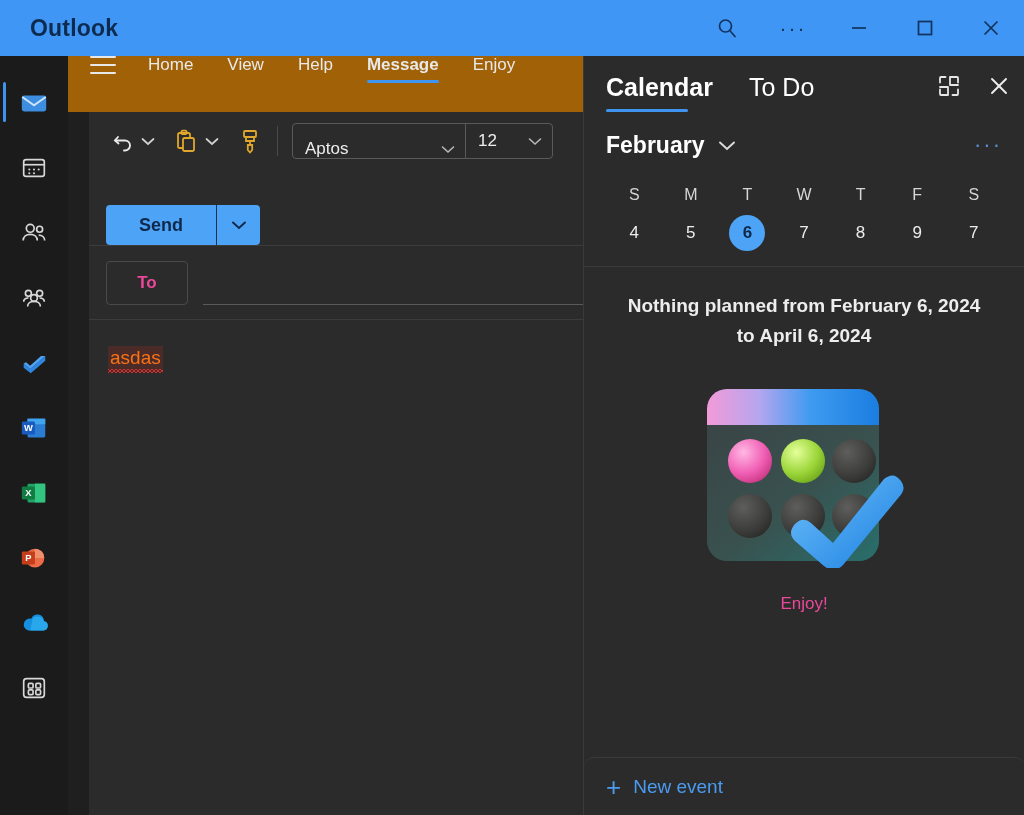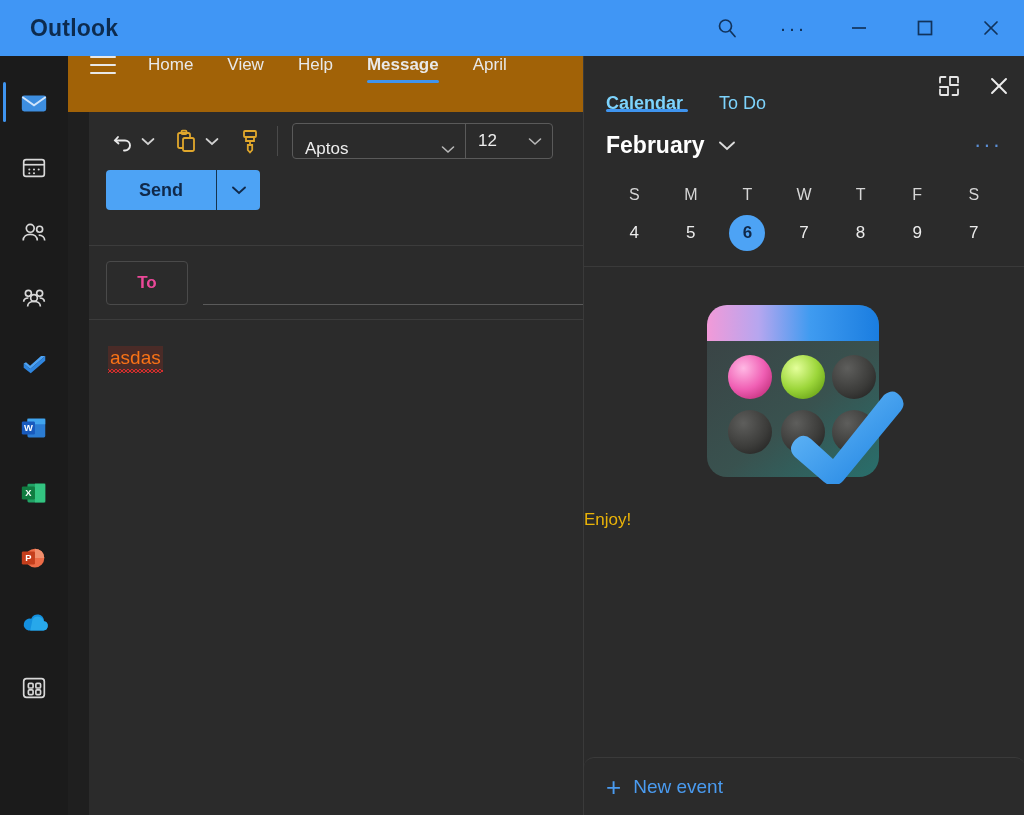--- a/index.html
+++ b/index.html
@@ -96,21 +96,21 @@
   .fontsize {
     width: 86px; height: 34px; display: flex; align-items: center;
     padding-left: 12px; font-size: 17px; color: #ededed;
   }
   .fontsize .chev { margin-left: auto; margin-right: 6px; }
 
   #compose-card {
     position: absolute; left: 21px; top: 114px; width: 560px; height: 701px;
     background: #2b2b2b;
   }
-  #sendrow { height: 75px; display: flex; align-items: flex-start; padding-left: 17px; }
+  #sendrow { height: 75px; display: flex; align-items: flex-end; padding-left: 17px; }
   .send-split { display: flex; height: 40px; border-radius: 4px; overflow: hidden; }
   #send-btn {
     width: 110px; background: #4da3f5; color: #10294a;
     font-size: 18px; font-weight: 700;
     display: flex; align-items: center; justify-content: center;
   }
   #send-caret {
     width: 44px; background: #4da3f5; border-left: 1px solid #16344f;
     display: flex; align-items: center; justify-content: center;
   }
@@ -151,22 +151,22 @@
   
   #calpanel {
     position: absolute; left: 583px; top: 56px; width: 441px; height: 759px;
     background: #2b2b2b;
     border-left: 1px solid #3a3a3a;
   }
   #cal-tabs {
     height: 62px; display: flex; align-items: flex-end; padding: 0 0 6px 22px;
   }
   .ctab {
-    position: relative; font-size: 18px; color: #7dd3fc; margin-right: 36px;
-    padding-bottom: 0; line-height: 1;
+    position: relative; font-size: 25px; color: #ffffff; margin-right: 36px;
+    padding-bottom: 12px; line-height: 1;
   }
   .ctab.active { font-weight: 700; }
   .ctab.active::after {
     content: ""; position: absolute; left: 0; width: 82px; bottom: 0;
     height: 3px; background: #3f94ef; border-radius: 2px;
   }
   #cal-tab-actions { margin-left: auto; display: flex; align-items: center; padding-bottom: 6px; }
   .cal-ico-btn { width: 50px; height: 40px; display:flex; align-items:center; justify-content:center; }
 
   #month-row {
@@ -186,21 +186,21 @@
     font-size: 17px; color: #ececec;
   }
   .wk-num.sel { background: #4da3f5; color: #10294a; font-weight: 700; }
   #cal-divider { height: 1px; background: #3a3a3a; margin-top: 14px; }
 
   #empty-msg {
     padding: 24px 40px 0 40px; text-align: center;
     font-size: 19px; font-weight: 700; color: #ededed; line-height: 30px;
   }
   #cal-illus { display: flex; justify-content: center; margin-top: 32px; }
-  #enjoy { text-align: left; margin-top: 26px; font-size: 17px; color: #eab308; }
+  #enjoy { text-align: center; margin-top: 26px; font-size: 17px; color: #ec4899; }
 
   #newevent-wrap {
     position: absolute; left: 0; bottom: 0; width: 441px; height: 58px;
     border-top: 1px solid #3a3a3a;
     border-top-left-radius: 10px; border-top-right-radius: 10px;
     display: flex; align-items: center; padding-left: 22px;
   }
   #newevent { display: flex; align-items: center; color: #4a9bf0; font-size: 19px; }
   #newevent .plus { font-size: 26px; margin-right: 12px; line-height: 1; font-weight: 300; }
 </style>
@@ -336,21 +336,21 @@
   <div id="ribbon-tabs">
     <div class="hamburger">
       <span></span>
         <span></span>
         <span></span>
     </div>
     <div class="rtab">Home</div>
     <div class="rtab">View</div>
     <div class="rtab">Help</div>
     <div class="rtab active">Message</div>
-    <div class="rtab">April</div>
+    <div class="rtab">Enjoy</div>
   </div>
 
   <div id="toolbar">
     <div class="tbar-ico">
       <svg width="28" height="28" viewBox="0 0 28 28" fill="none" stroke="#e8e8e8" stroke-width="1.9" stroke-linecap="round">
         <path d="M9 10 L6 13.5 L9.5 16.5"></path>
         <path d="M6.4 13.5 H16 a5 5 0 0 1 0 10 h-1"></path>
       </svg>
     </div>
     <div class="chev">
@@ -488,20 +488,21 @@
       <div class="wk-cell">
           <span class="wk-num">9</span>
         </div>
       <div class="wk-cell">
           <span class="wk-num">7</span>
         </div>
     </div>
   </div>
   <div id="cal-divider"></div>
 
+  <div id="empty-msg">Nothing planned from February 6, 2024 to April 6, 2024</div>
 
   <div id="cal-illus">
     <svg width="205" height="185" viewBox="0 0 205 185">
       <defs>
         <linearGradient id="topbar" x1="0" y1="0" x2="1" y2="0">
           <stop offset="0%" stop-color="#f29ad8"></stop>
           <stop offset="30%" stop-color="#b6a6ef"></stop>
           <stop offset="60%" stop-color="#3f9bf0"></stop>
           <stop offset="100%" stop-color="#1a7de0"></stop>
         </linearGradient>

